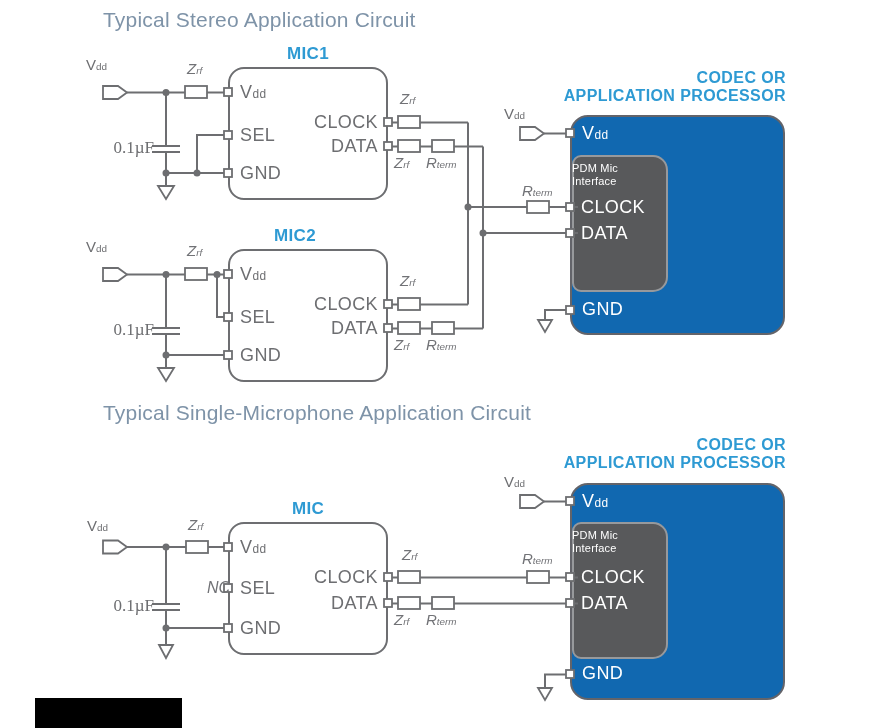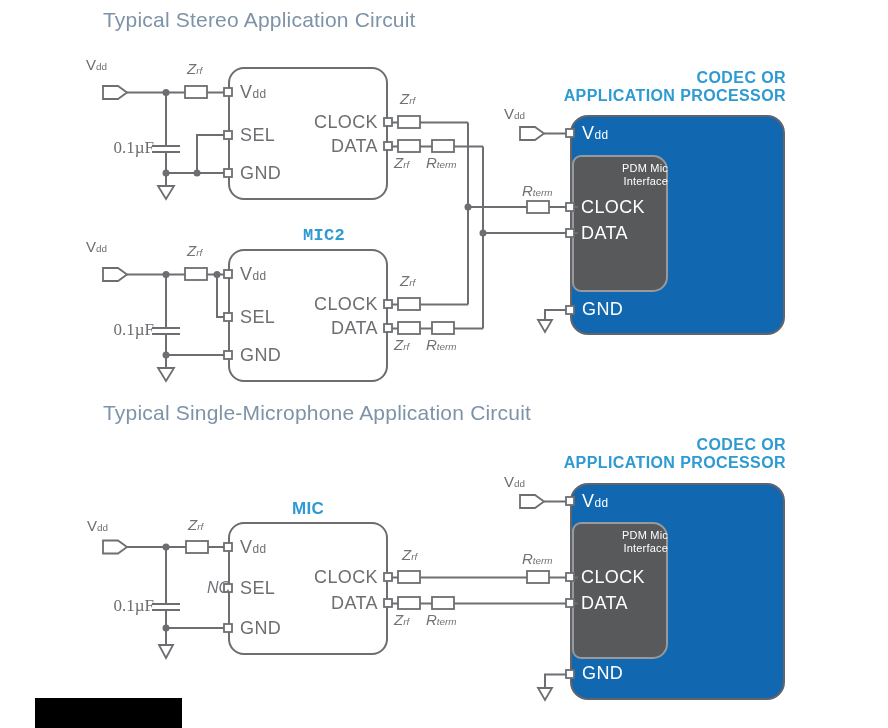--- a/index.html
+++ b/index.html
@@ -19,21 +19,21 @@
   .title{font-size:21px;color:#7E93A8;letter-spacing:0.2px;}
   .blockname{font-size:17px;font-weight:bold;color:#2E9AD3;text-align:center;letter-spacing:0.3px;}
   .codectitle{font-size:16px;font-weight:bold;color:#2E9AD3;text-align:right;
               line-height:18px;letter-spacing:0.4px;}
   .pin{font-size:18px;letter-spacing:0.4px;}
   .white{color:#ffffff;}
   .feed{font-size:15px;}
   .comp{font-style:italic;font-size:15px;color:#717276;}
   .capv{font-size:17px;font-family:Liberation Serif, serif;}
   .ncl{font-style:italic;font-size:16px;color:#717276;text-align:right;}
-  .pdmtxt{font-size:11px;color:#ffffff;text-align:right;line-height:13px;letter-spacing:0.2px;}
+  .pdmtxt{font-size:11px;color:#ffffff;text-align:left;line-height:13px;letter-spacing:0.2px;}
   .right{text-align:right;}
   .sub{font-size:0.66em;}
   
   .wire{stroke:#6D6E71;stroke-width:2;fill:none;}
   .part{stroke:#6D6E71;stroke-width:1.8;fill:#ffffff;}
   .dot{fill:#6D6E71;stroke:none;}
 </style>
 </head>
 <body>
 
@@ -45,21 +45,22 @@
   <div class="micblock" style="top:67px;"></div>
   <div class="micblock" style="top:249px;"></div>
   <div class="micblock" style="top:522px;"></div>
 
   <div class="codecblock" style="top:115px;height:220px;"></div>
   <div class="pdmblock" style="top:155px;"></div>
 
   <div class="codecblock" style="top:483px;height:217px;"></div>
   <div class="pdmblock" style="top:522px;"></div>
 
-  <div class="lbl blockname" style="left:244px;top:227px;width:160px;font-family:Liberation Mono, monospace;">MIC2</div>
+  <div class="lbl blockname" style="left:228px;top:45px;width:160px;">MIC1</div>
+  <div class="lbl blockname" style="left:215px;top:227px;width:160px;">MIC2</div>
   <div class="lbl blockname" style="left:228px;top:500px;width:160px;">MIC</div>
 
   <div class="lbl codectitle" style="left:529px;top:69px;width:257px;">
     <div>CODEC OR</div>
     <div>APPLICATION PROCESSOR</div>
   </div>
   <div class="lbl codectitle" style="left:529px;top:436px;width:257px;">
     <div>CODEC OR</div>
     <div>APPLICATION PROCESSOR</div>
   </div>

